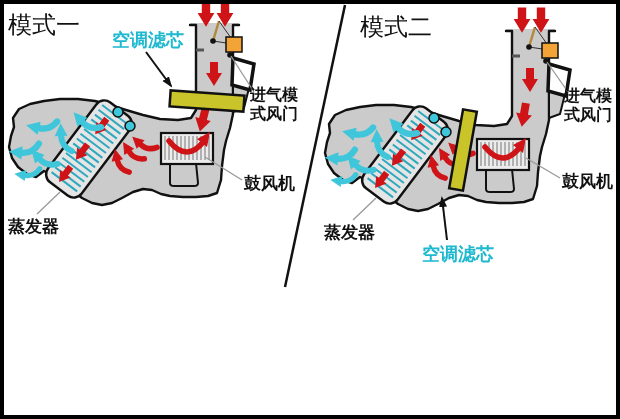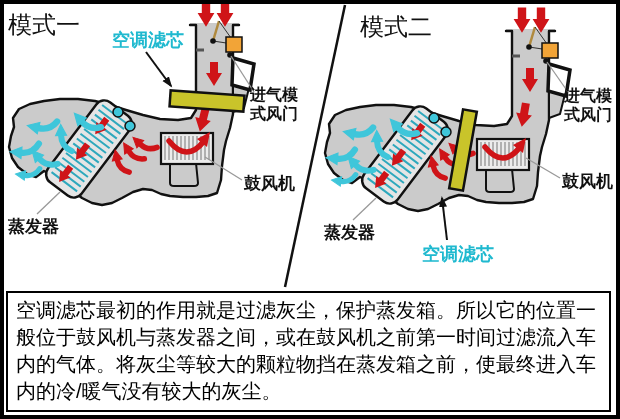--- a/index.html
+++ b/index.html
@@ -175,18 +175,15 @@
         <line class="leader" x1="231" y1="56" x2="252" y2="86"></line>
         <text x="248" y="95" class="t-damper">进气模</text>
         <text x="248" y="114" class="t-damper">式风门</text>
         <text x="106" y="254" class="t-filter">空调滤芯</text>
         <line x1="131" y1="234" x2="126" y2="192" stroke="#111" stroke-width="2" marker-end="url(#ah)"></line>
       </g>
 
       <line x1="345" y1="5" x2="285" y2="287" stroke="#111" stroke-width="2.5"></line>
     </svg>
 
-    <div class="caption-box">
-      <span>空调滤芯最初的作用就是过滤灰尘，保护蒸发箱。所以它的位置一般位于鼓风机与蒸发器之间，或在鼓风机之前第一时间过滤流入车内的气体。将灰尘等较大的颗粒物挡在蒸发箱之前，使最终进入车内的冷/暖气没有较大的灰尘。</span>
-    </div>
 
   </div>
 </div>
 
 </body></html>

